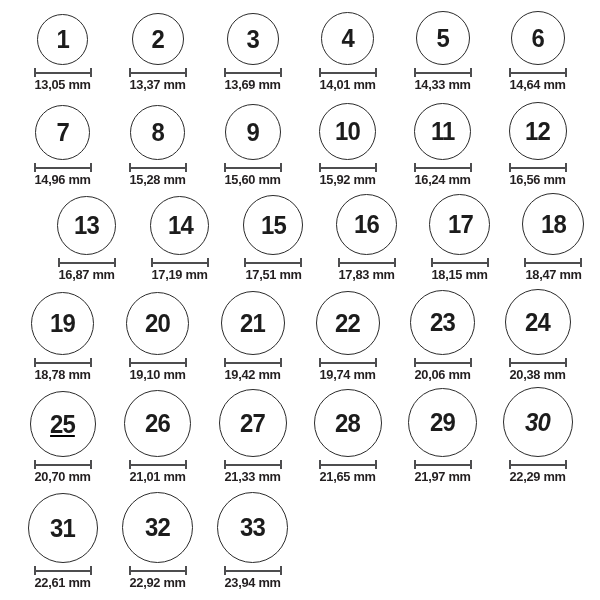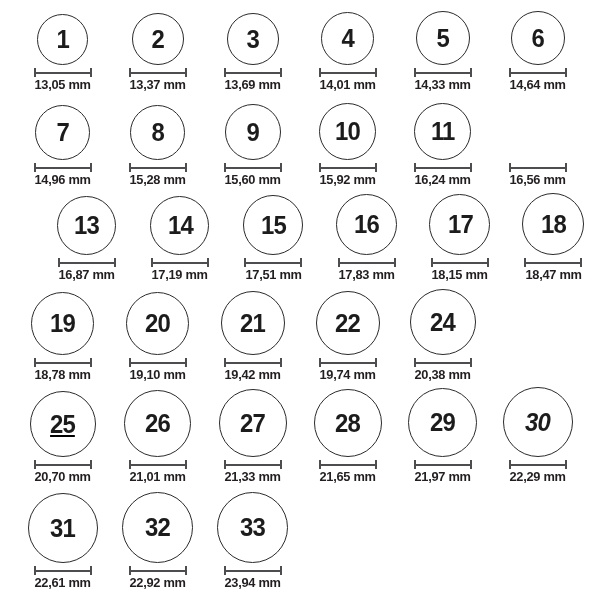--- a/index.html
+++ b/index.html
@@ -179,20 +179,23 @@
       <div class="cell">
     <div class="ring" style="width: 57px; height: 57px;">
       <span class="num">11</span>
     </div>
     <div class="measure">
       <div class="hline"></div>
     </div>
     <div class="diam-label">16,24 mm</div>
   </div>
       <div class="cell">
+    <div class="ring" style="width: 58px; height: 58px;">
+      <span class="num">12</span>
+    </div>
     <div class="measure">
       <div class="hline"></div>
     </div>
     <div class="diam-label">16,56 mm</div>
   </div>
     </div>
     <div class="row row-2">
       <div class="cell">
     <div class="ring" style="width: 59px; height: 59px;">
       <span class="num">13</span>
@@ -277,20 +280,29 @@
     <div class="diam-label">19,42 mm</div>
   </div>
       <div class="cell">
     <div class="ring" style="width: 64px; height: 64px;">
       <span class="num">22</span>
     </div>
     <div class="measure">
       <div class="hline"></div>
     </div>
     <div class="diam-label">19,74 mm</div>
+  </div>
+      <div class="cell">
+    <div class="ring" style="width: 65px; height: 65px;">
+      <span class="num">23</span>
+    </div>
+    <div class="measure">
+      <div class="hline"></div>
+    </div>
+    <div class="diam-label">20,06 mm</div>
   </div>
       <div class="cell">
     <div class="ring" style="width: 66px; height: 66px;">
       <span class="num">24</span>
     </div>
     <div class="measure">
       <div class="hline"></div>
     </div>
     <div class="diam-label">20,38 mm</div>
   </div>

